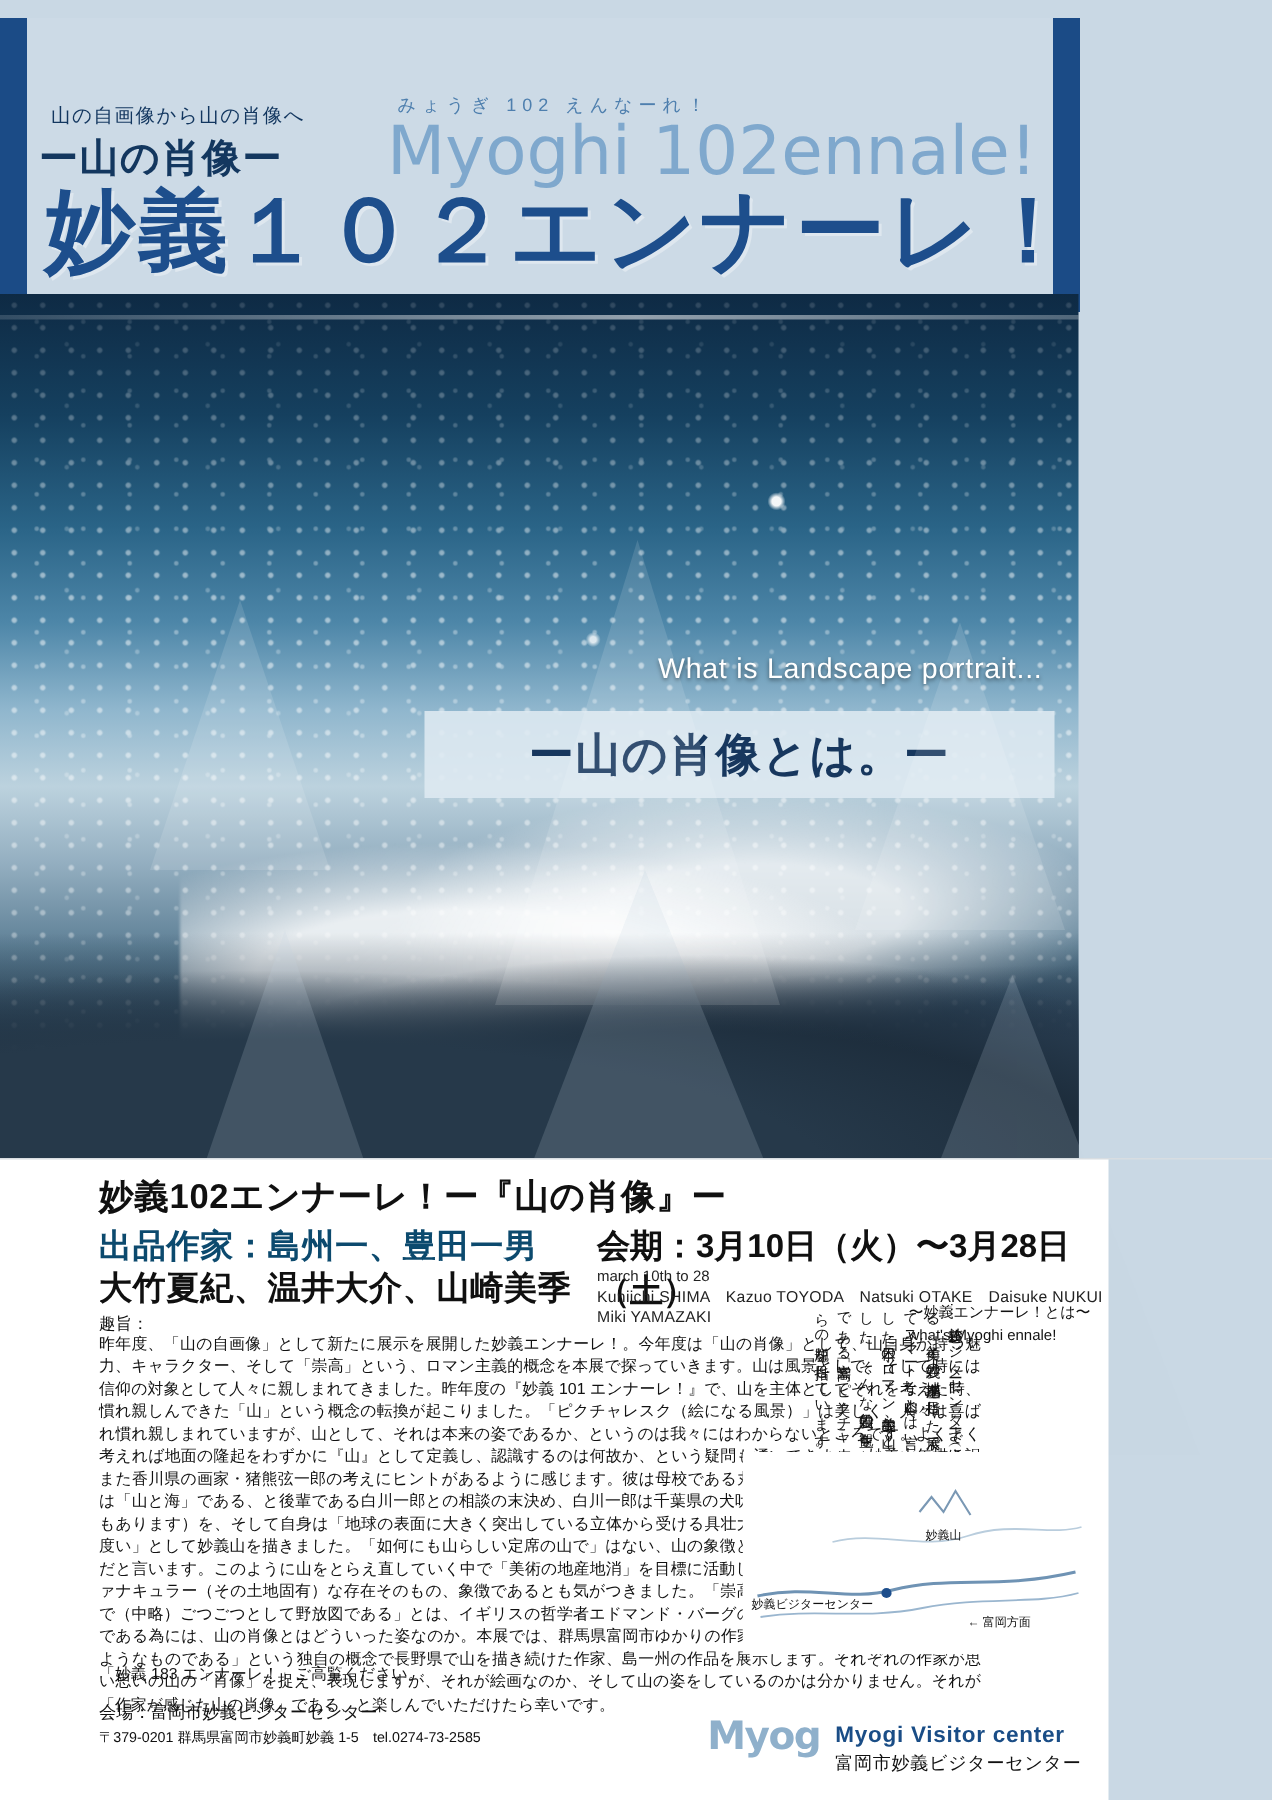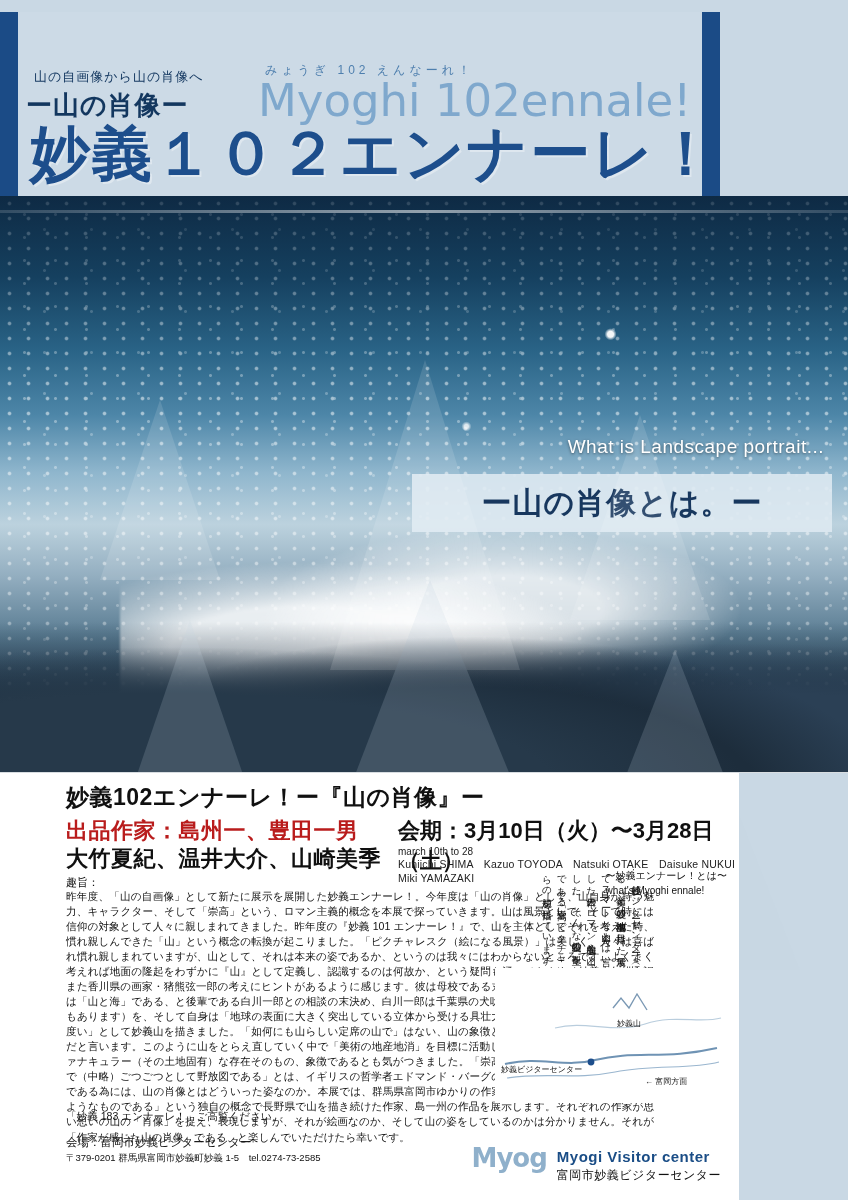--- a/index.html
+++ b/index.html
@@ -40,21 +40,21 @@
     font-family:"DejaVu Sans",sans-serif;font-weight:400;
   }
   .jp-title{
     position:absolute;left:30px;top:112px;
     font-size:60px;font-weight:bold;color:#1d4e8c;
     letter-spacing:2px;line-height:1;
     text-shadow:2px 2px 0 rgba(255,255,255,.35);
   }
   
   .photo{
-    position:absolute;left:0;top:196px;width:848px;height:576px;
+    position:absolute;left:0;top:196px;width:719px;height:576px;
     overflow:hidden;
     background:
       radial-gradient(circle at 72% 24%, rgba(255,255,255,.95) 0 3px, rgba(255,255,255,0) 6px),
       radial-gradient(circle at 55% 40%, rgba(255,255,255,.8) 0 2px, rgba(255,255,255,0) 5px),
       linear-gradient(to bottom,
         #0e2a44 0%,
         #15405f 14%,
         #2a6487 27%,
         #4d86a8 38%,
         #8fb6cd 48%,
@@ -120,21 +120,21 @@
   .lower{
     position:absolute;left:0;top:772px;width:739px;height:428px;
     background:#ffffff;
   }
   .title2{
     position:absolute;left:66px;top:10px;
     font-size:23px;font-weight:bold;color:#101010;letter-spacing:.5px;
   }
   .artists-label{
     position:absolute;left:66px;top:44px;
-    font-size:22px;font-weight:bold;color:#b91c1c;letter-spacing:.5px;
+    font-size:22px;font-weight:bold;color:#0c4a6e;letter-spacing:.5px;
   }
   .artists-line2{
     position:absolute;left:66px;top:72px;
     font-size:22px;font-weight:bold;color:#101010;letter-spacing:.5px;
   }
   .period{
     position:absolute;left:398px;top:44px;
     font-size:22px;font-weight:bold;color:#101010;letter-spacing:0px;
   }
   .period-en{

